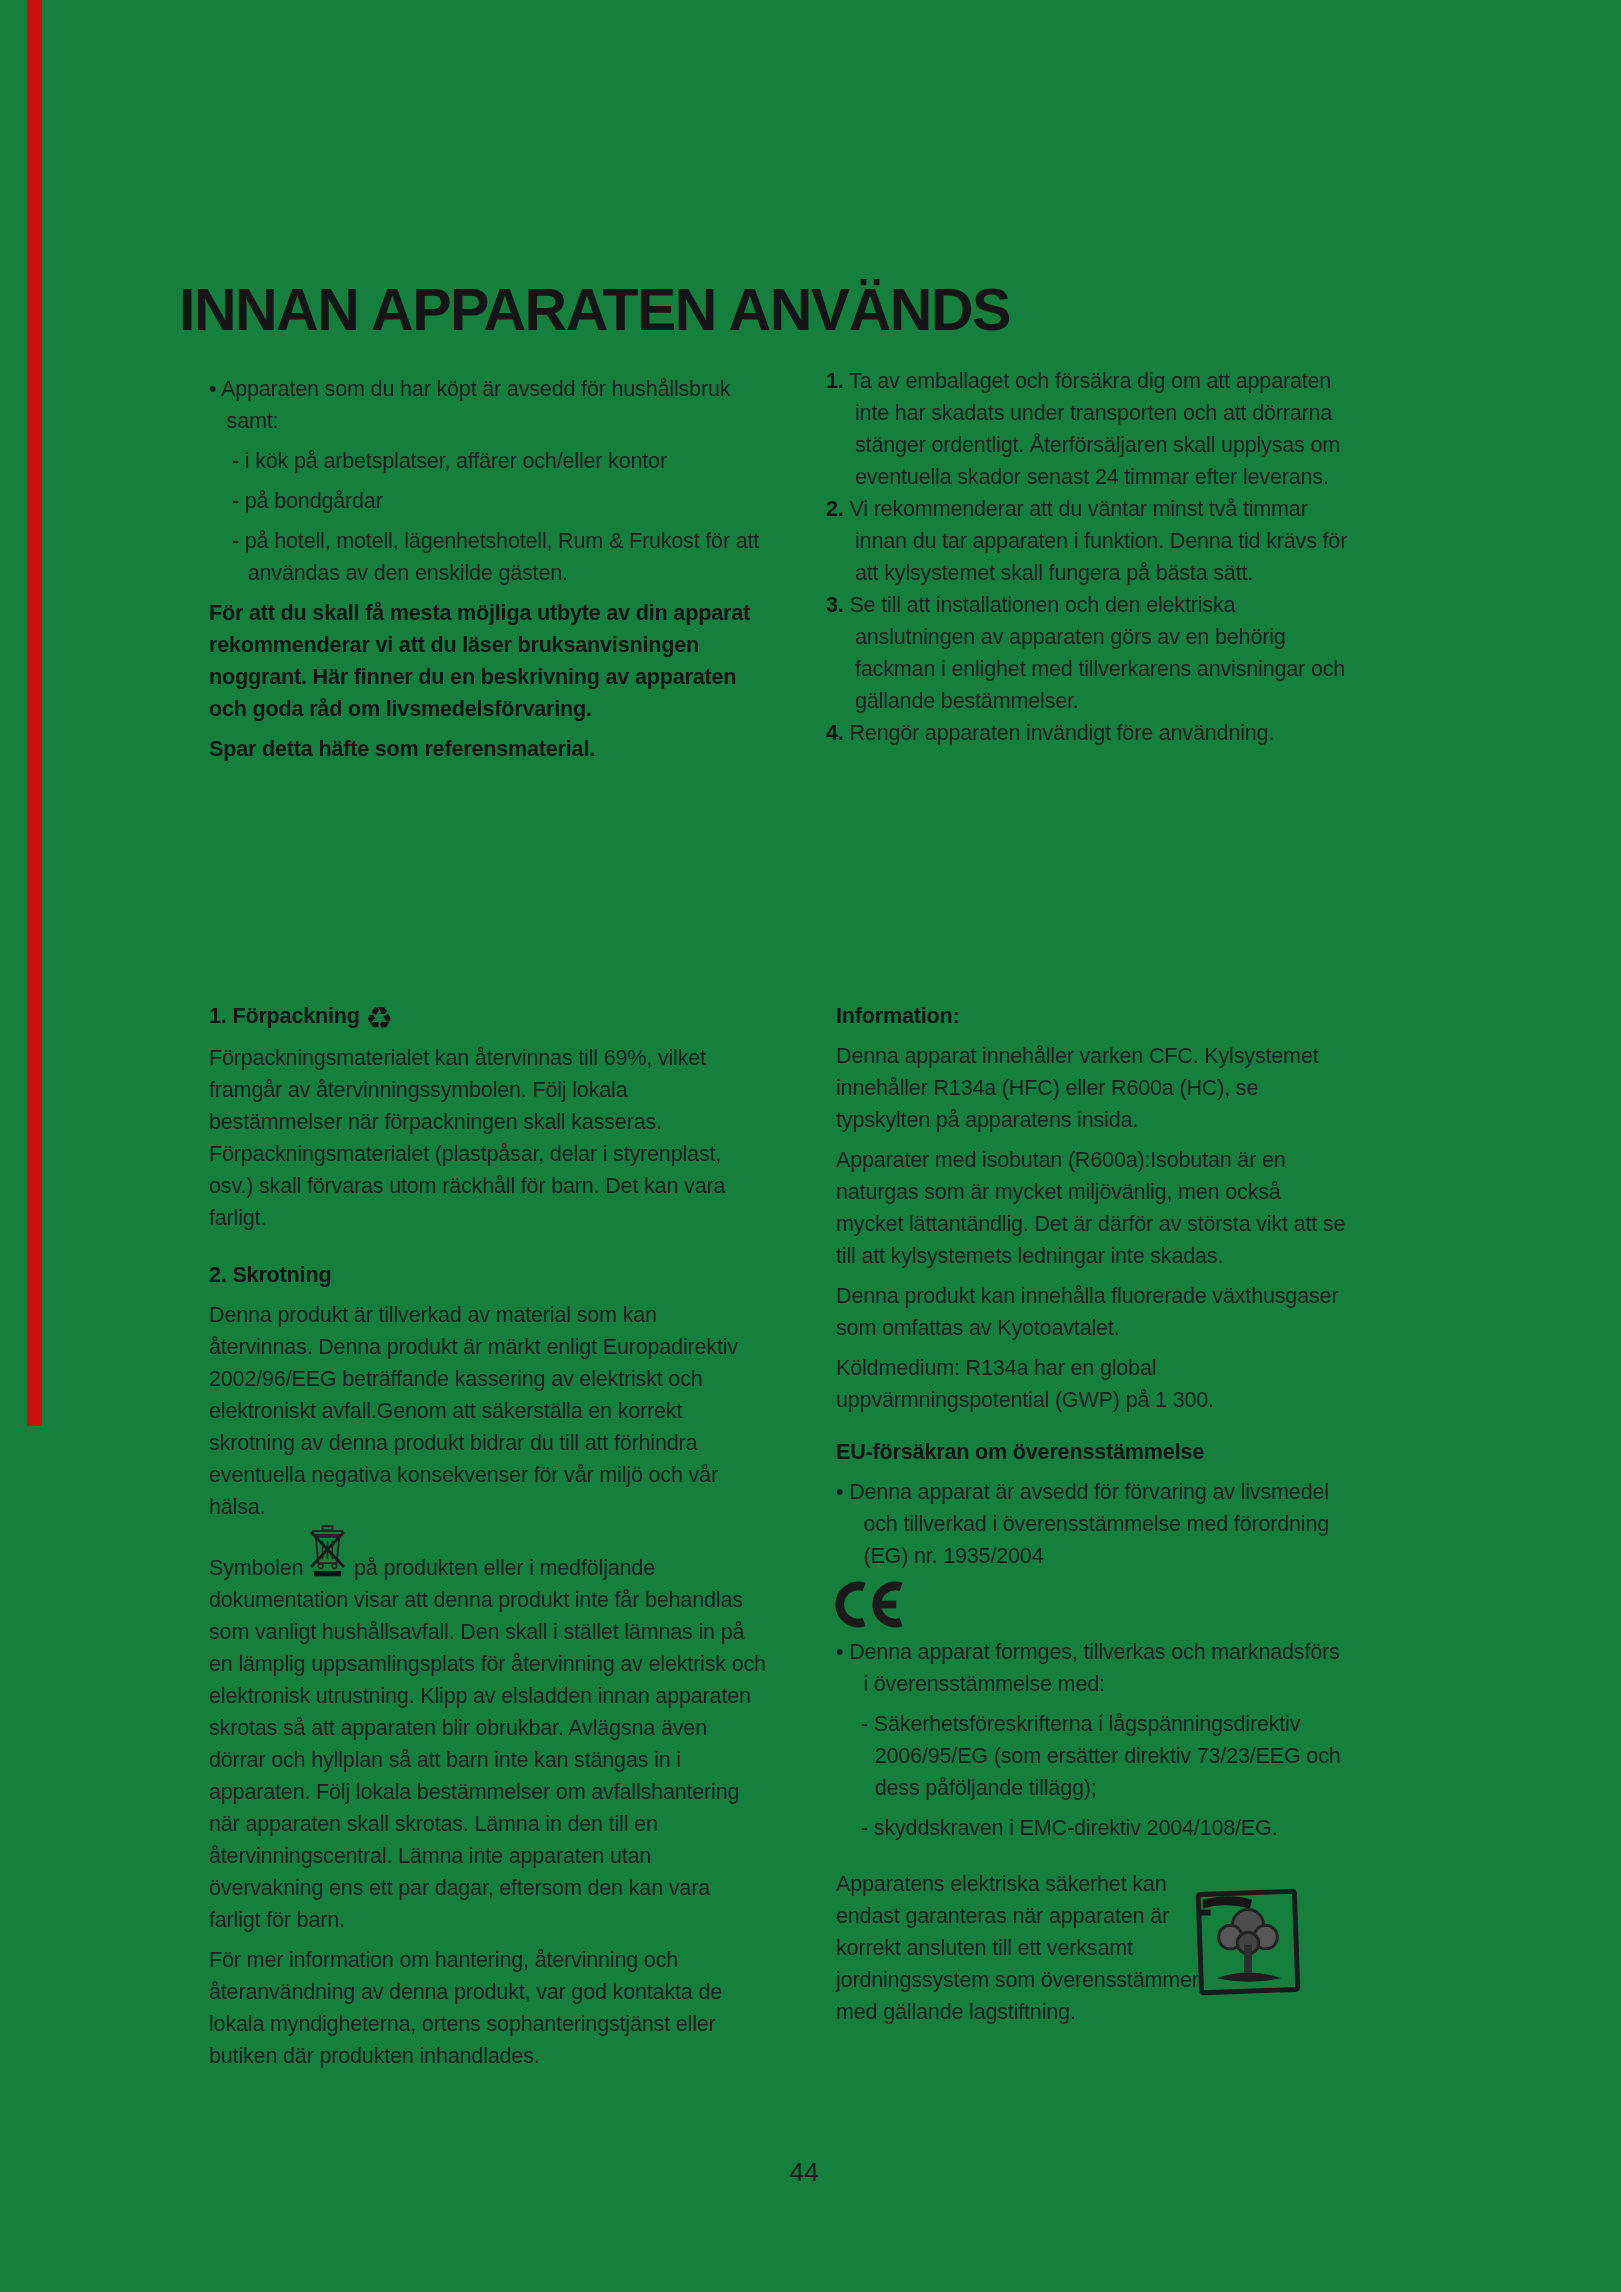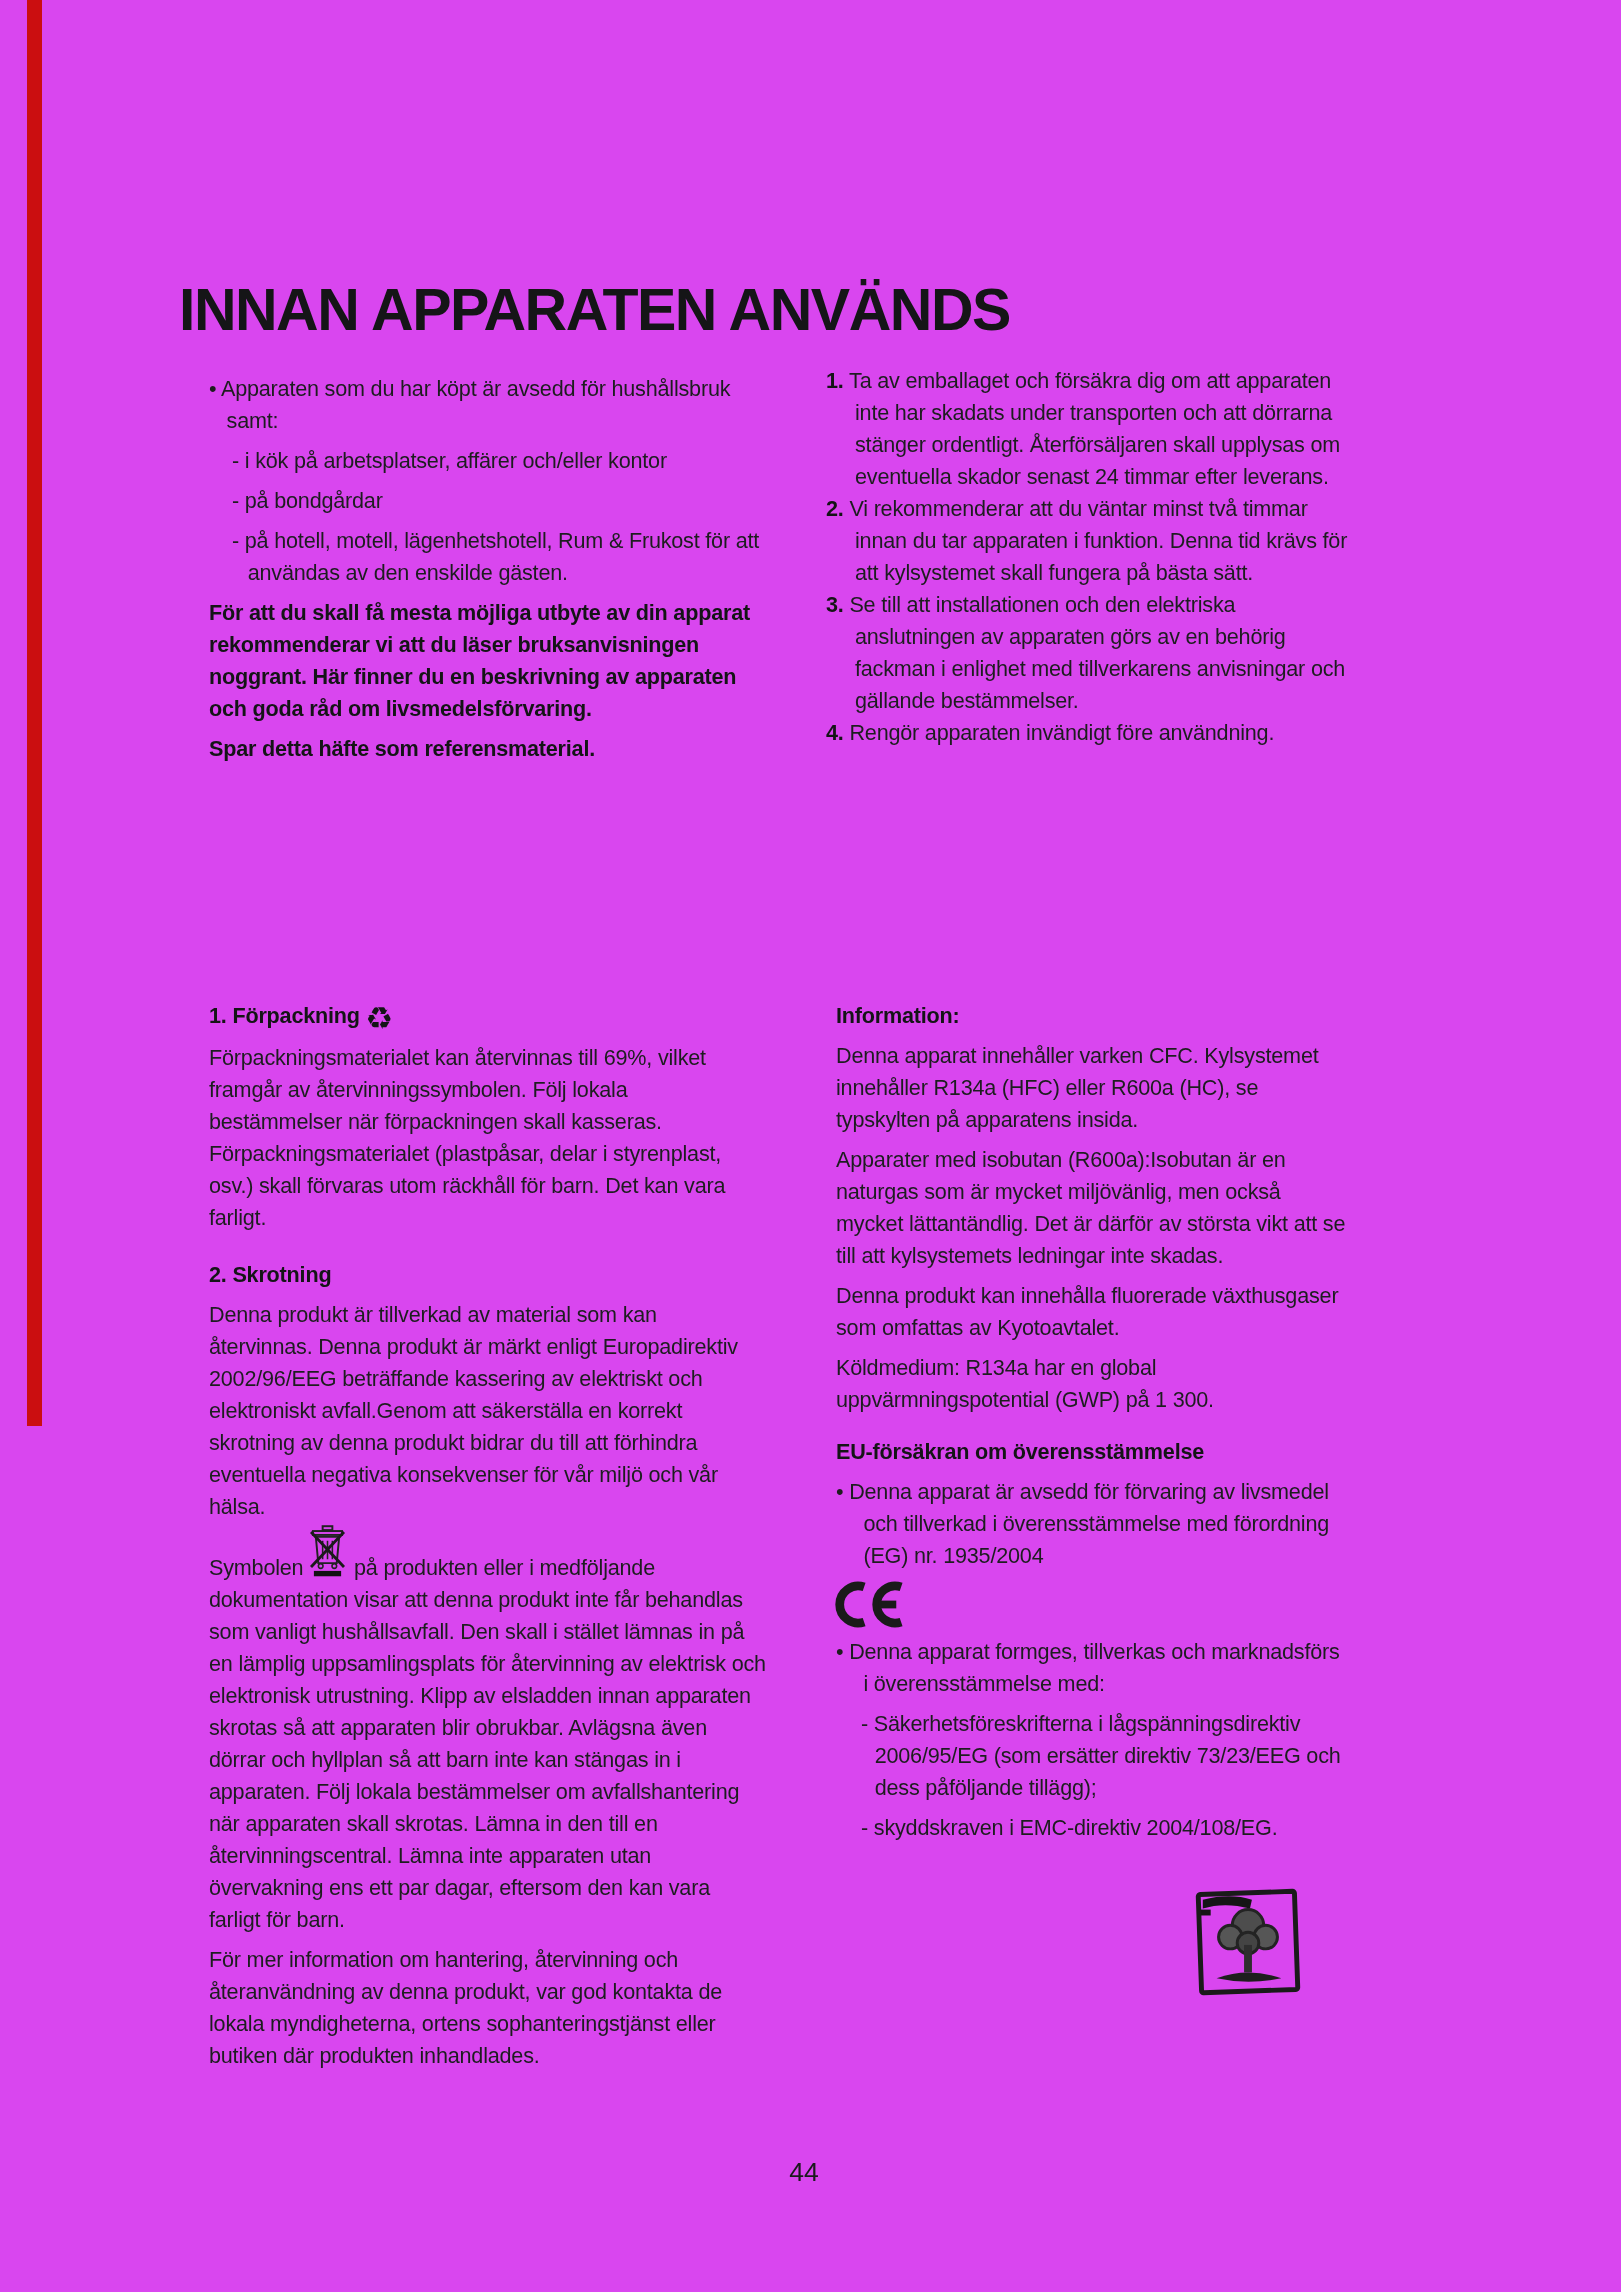--- a/index.html
+++ b/index.html
@@ -1,16 +1,16 @@
 <!DOCTYPE html>
 <html><head>
 <meta charset="utf-8">
 <style>
   html,body{margin:0;padding:0;background:#ffffff;}
-  .page{position:relative;width:1621px;height:2293px;background:#d946ef;overflow:hidden;
+  .page{position:relative;width:1621px;height:2293px;background:#15803d;overflow:hidden;
         font-family:"Liberation Sans","DejaVu Sans",sans-serif;color:#1d1d1f;
         font-size:21.6px;line-height:32px;letter-spacing:-0.2px;}
   .red-bar{position:absolute;left:27.4px;top:0;width:14.7px;height:1426px;background:#cb0e10;}
   .h-title{position:absolute;font-weight:700;font-size:59px;line-height:63px;letter-spacing:-1.5px;color:#151517;white-space:nowrap;}
   .title1{left:179px;top:279px;}
   .title2{left:179px;top:888px;}
   .col{position:absolute;}
   .s1-left{left:201px;top:365px;width:573px;}
   .s1-right{left:826px;top:365px;width:529px;}
   .s2-left{left:201px;top:992px;width:573px;}
@@ -98,20 +98,21 @@
     <div class="ce-block">
       <svg width="74" height="47" viewBox="0 0 76 48" aria-hidden="true">
         <path d="M33 6 A19 19 0 1 0 33 42" fill="none" stroke="#1a1a1a" stroke-width="9"></path>
         <path d="M71 6 A19 19 0 1 0 71 42" fill="none" stroke="#1a1a1a" stroke-width="9"></path>
         <line x1="48" y1="24" x2="66" y2="24" stroke="#1a1a1a" stroke-width="8"></line>
       </svg>
     </div>
     <p class="hang28">• Denna apparat formges, tillverkas och marknadsförs i överensstämmelse med:</p>
     <p class="dash2">- Säkerhetsföreskrifterna i lågspänningsdirektiv 2006/95/EG (som ersätter direktiv 73/23/EEG och dess påföljande tillägg);</p>
     <p class="dash2">- skyddskraven i EMC-direktiv 2004/108/EG.</p>
+    <p class="mt-p6" style="width:377px;">Apparatens elektriska säkerhet kan endast garanteras när apparaten är korrekt ansluten till ett verksamt jordningssystem som överensstämmer med gällande lagstiftning.</p>
   </div>
 
   <div class="tree-box">
     <svg width="110" height="116" viewBox="0 0 112 118" aria-hidden="true">
       <rect x="7" y="9" width="98" height="100" rx="2" fill="none" stroke="#1a1a1a" stroke-width="5" transform="rotate(-2 56 59)"></rect>
       <path d="M10 16 q28 -7 50 0 l-2 9 q-26 -7 -48 0 Z" fill="#151515"></path>
       <rect x="8" y="26" width="10" height="6" fill="#151515"></rect>
       <circle cx="56" cy="42" r="16" fill="#4d4d4d" stroke="#232323" stroke-width="3"></circle>
       <circle cx="38" cy="54" r="12" fill="#565656" stroke="#232323" stroke-width="3"></circle>
       <circle cx="74" cy="54" r="12" fill="#565656" stroke="#232323" stroke-width="3"></circle>

